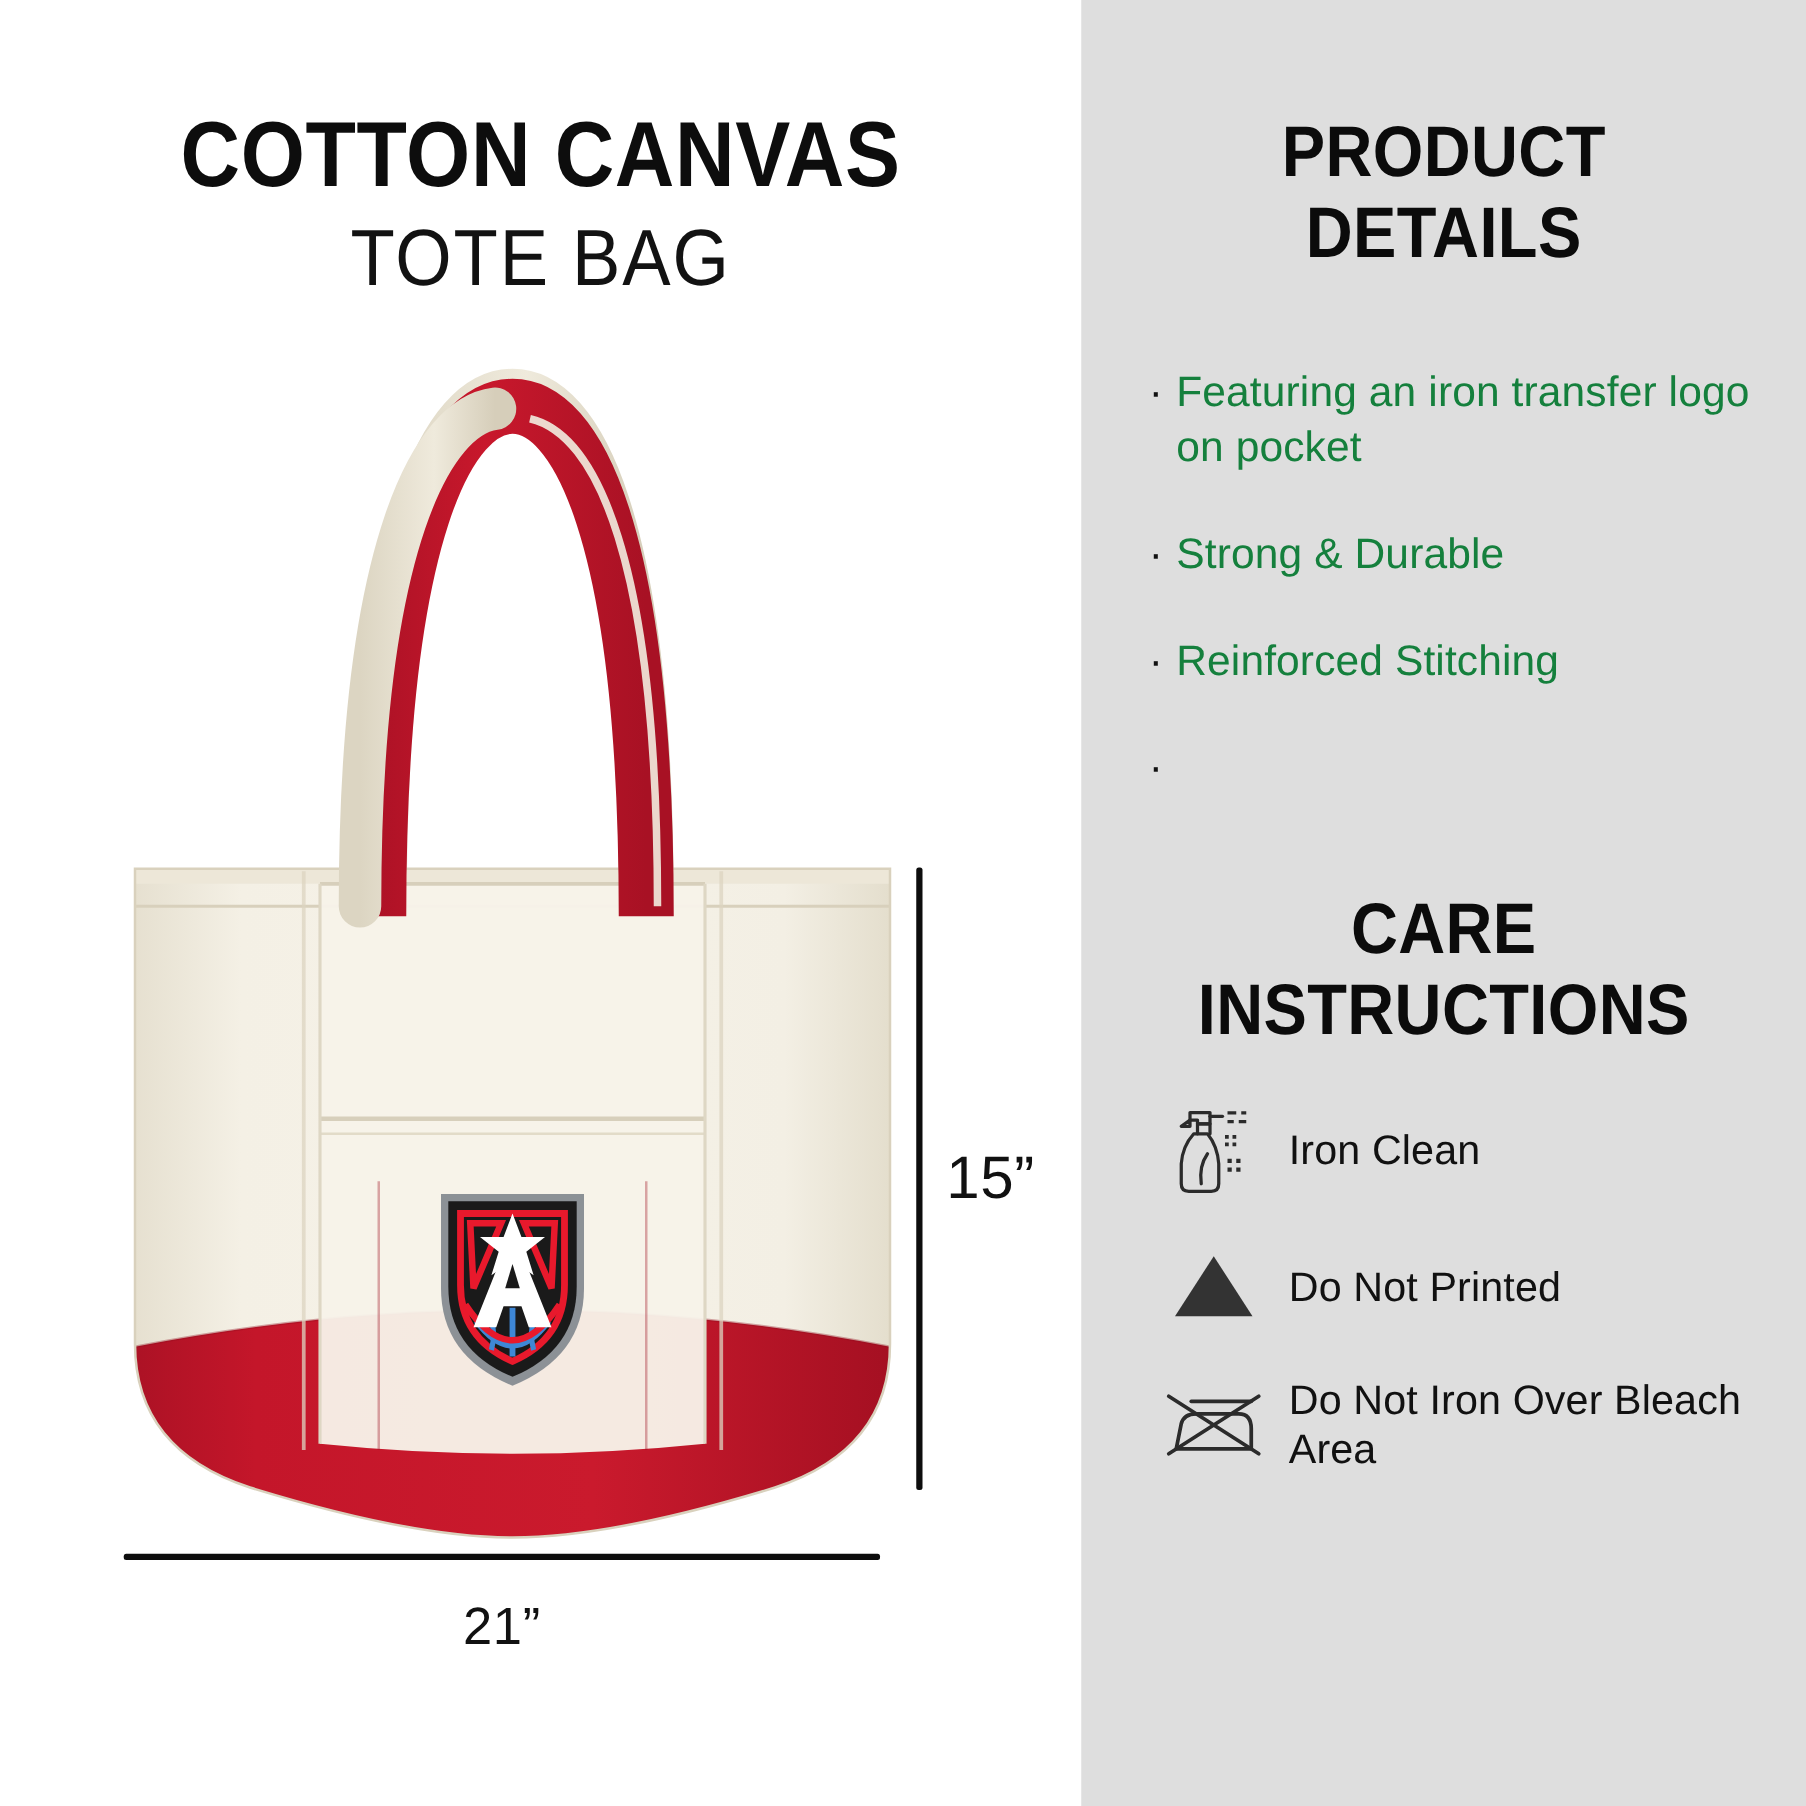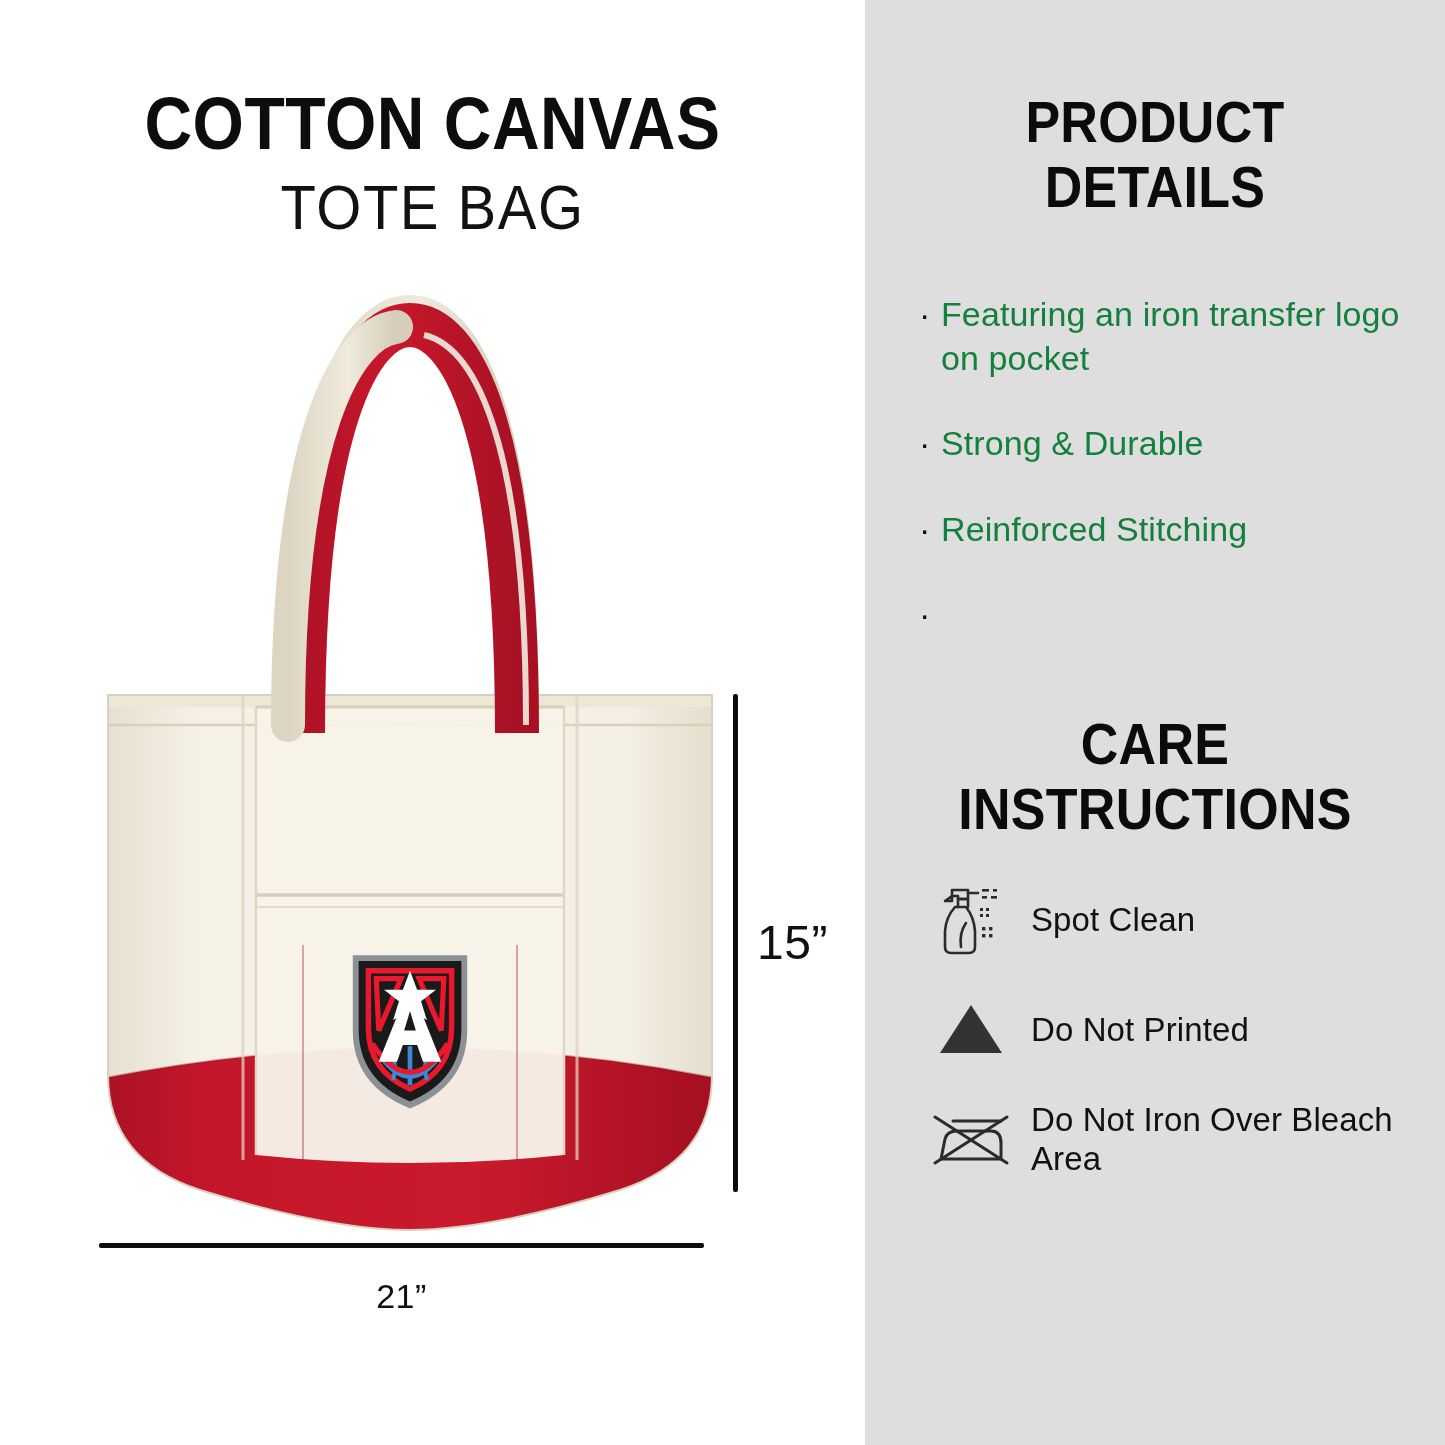--- a/index.html
+++ b/index.html
@@ -51,21 +51,21 @@
     position:absolute; left:757px; top:915px;
     font-size:48px; font-weight:400; color:#111; letter-spacing:0.5px;
   }
   .dim-h {
     position:absolute; left:99px; top:1243px;
     width:605px; height:5px; background:#0d0d0d; border-radius:2px;
   }
   .dim-h-label {
     position:absolute; left:99px; top:1277px; width:605px;
     text-align:center;
-    font-size:34px; font-weight:400; color:#111; letter-spacing:0.5px;
+    font-size:42px; font-weight:400; color:#111; letter-spacing:0.5px;
   }
 
   
   .right {
     width:580px; height:1445px;
     background:#dedede;
     position:relative;
   }
   .rhead {
     text-align:center; color:#0b0b0b;
@@ -284,21 +284,21 @@
               <rect x="58" y="31" width="3" height="3"></rect>
               <rect x="52" y="37" width="3" height="3"></rect>
               <rect x="58" y="37" width="3" height="3"></rect>
               <rect x="54" y="50" width="3.4" height="3.4"></rect>
               <rect x="61" y="50" width="3.4" height="3.4"></rect>
               <rect x="54" y="57" width="3.4" height="3.4"></rect>
               <rect x="61" y="57" width="3.4" height="3.4"></rect>
             </g>
           </svg>
         </div>
-        <div class="care-label">Spot Clean</div>
+        <div class="care-label">Iron Clean</div>
       </div>
 
       <div class="care-row">
         <div class="care-icon">
           <svg width="86" height="86" viewBox="0 0 86 86" xmlns="http://www.w3.org/2000/svg">
             <path d="M43,18 L74,66 L12,66 Z" fill="#333333"></path>
           </svg>
         </div>
         <div class="care-label">Do Not Printed</div>
       </div>

